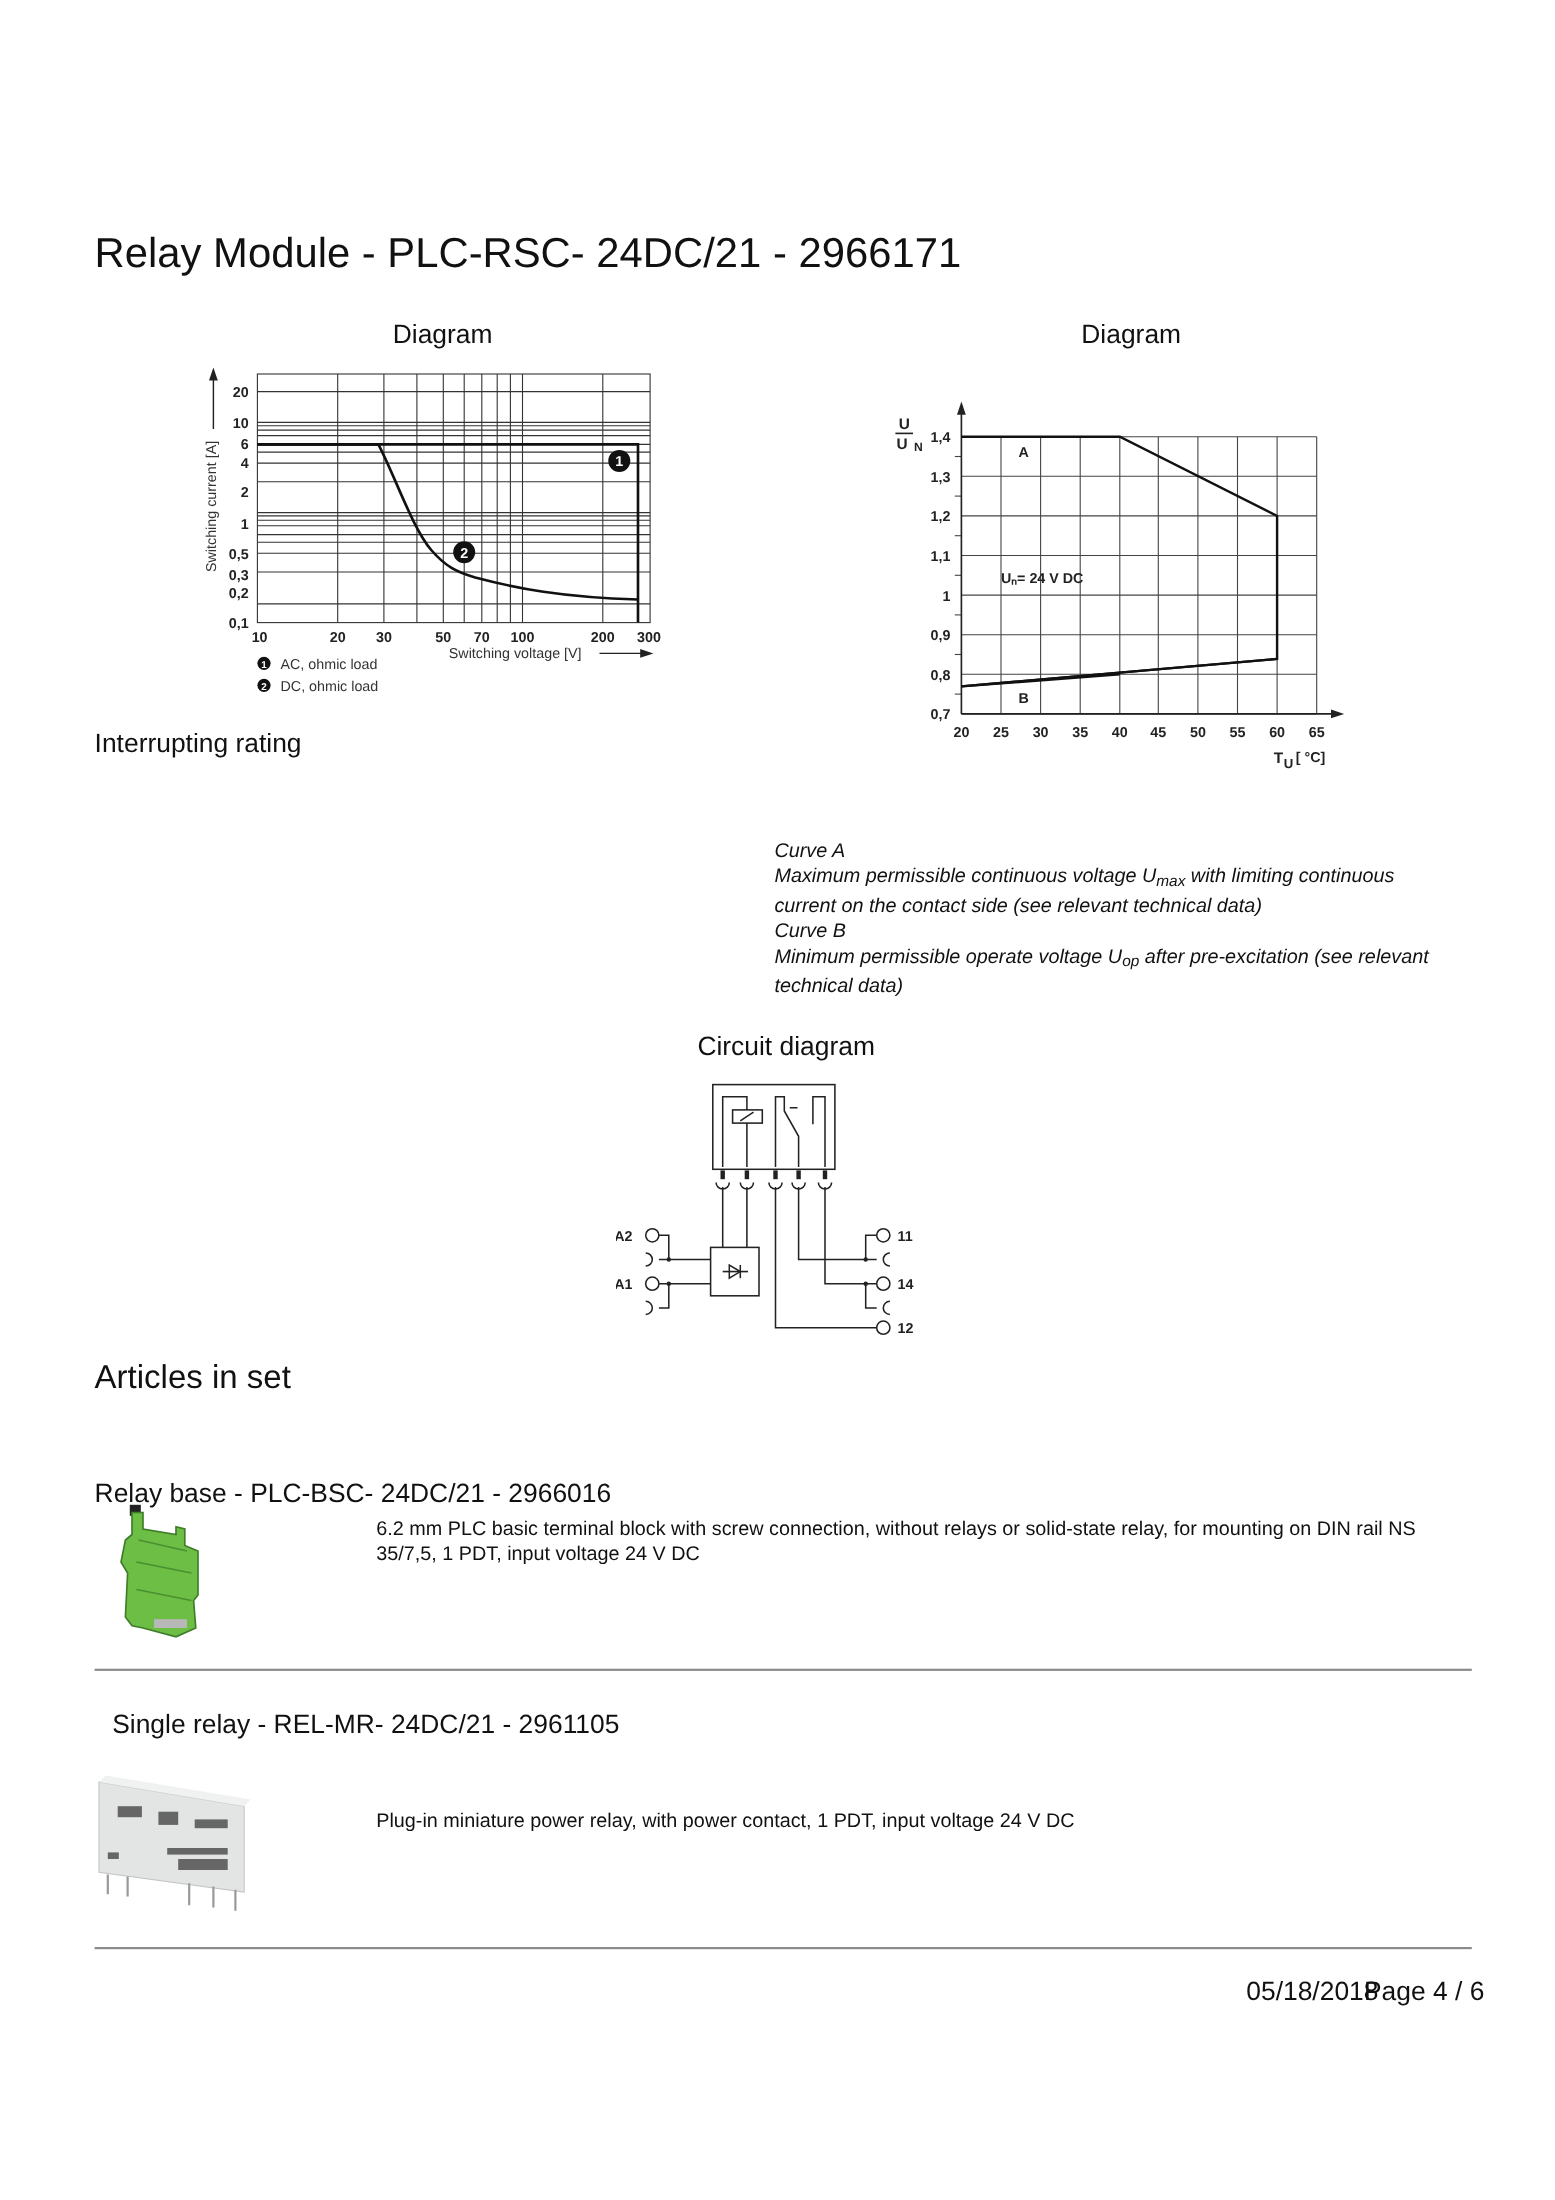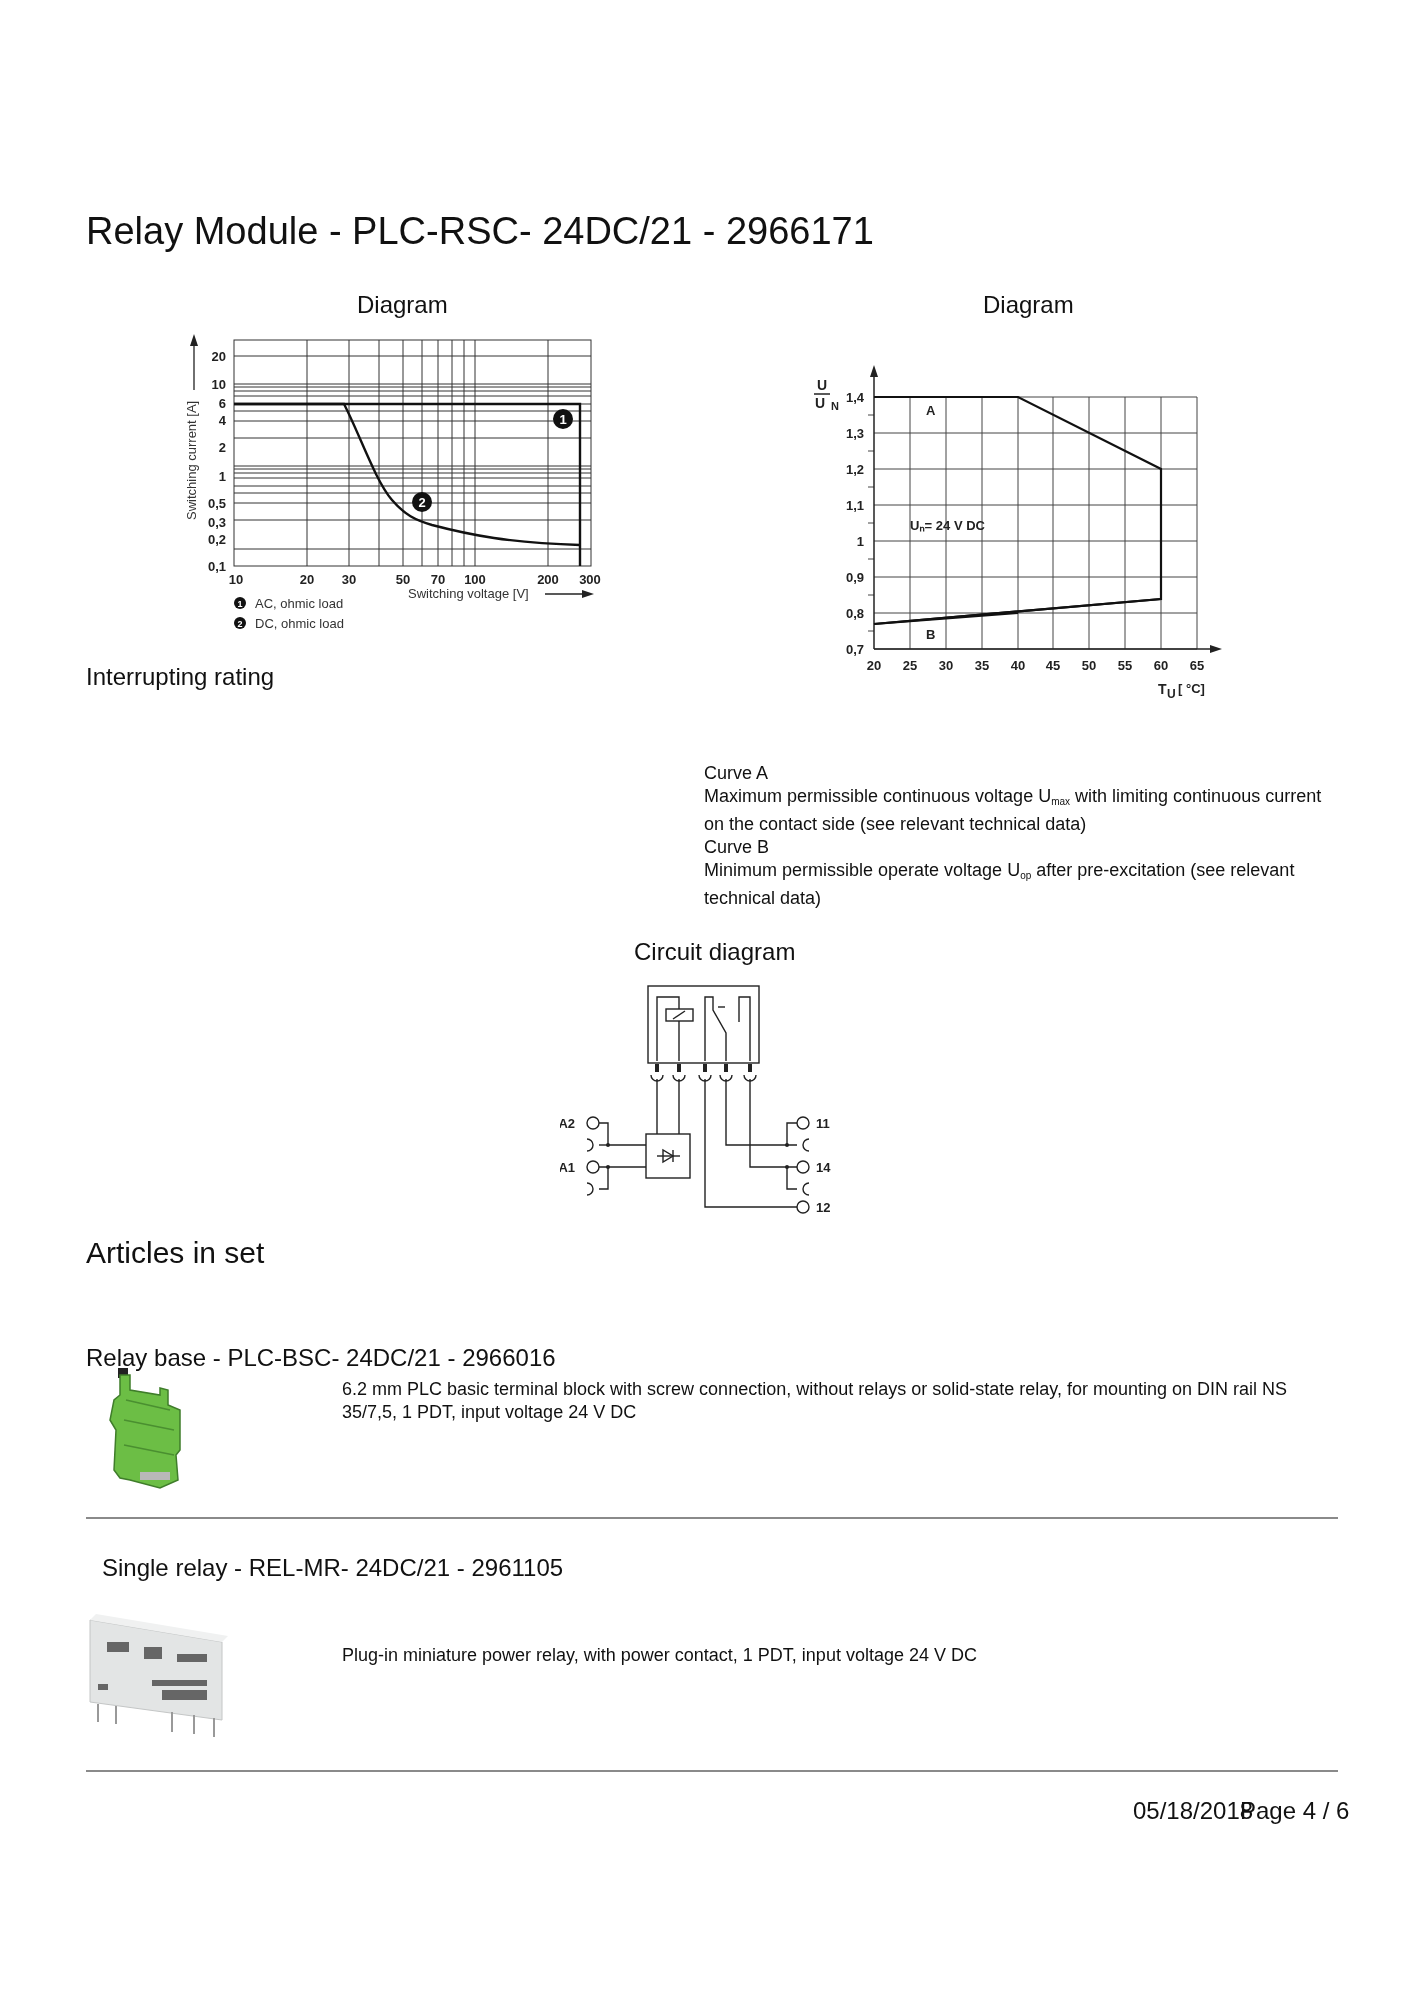--- a/index.html
+++ b/index.html
@@ -7,21 +7,21 @@
          font-family: "Liberation Sans", sans-serif; color: #111; }
   .abs { position: absolute; }
   .title { left: 86px; top: 208px; font-size: 38px; line-height: 46px; white-space: nowrap; }
   .sect-head { font-size: 24px; line-height: 24px; white-space: nowrap; }
   .body-text { font-size: 18px; line-height: 23px; }
   .small { font-size: 24px; }
   .hr { height: 2px; background: #8a8a8a; left: 86px; width: 1252px; }
   svg text { font-family: "Liberation Sans", sans-serif; }
   .tick { font-size: 13px; font-weight: bold; fill: #222; }
   .lbl { font-size: 13px; fill: #333; }
-  .sub { font-size: 10px; vertical-align: -3px; }
+  .sub { font-size: 14px; vertical-align: -3px; }
 </style>
 </head>
 <body>
 
 <div class="abs title">Relay Module - PLC-RSC- 24DC/21 - 2966171</div>
 
 <div class="abs sect-head" style="left:357px; top:293px;">Diagram</div>
 
 <div class="abs sect-head" style="left:983px; top:293px;">Diagram</div>
 
@@ -180,21 +180,21 @@
     <text x="289" y="310">50</text>
       <text x="325" y="310">55</text>
     <text x="361" y="310">60</text>
       <text x="397" y="310">65</text>
   </g>
   <text x="358" y="334" font-size="14" font-weight="bold" fill="#222">T</text>
   <text x="367" y="338" font-size="12" font-weight="bold" fill="#222">U</text>
   <text x="378" y="333" font-size="13" font-weight="bold" fill="#222">[ °C]</text>
 </svg>
 
-<div class="abs body-text" style="left:704px; top:762px; width:620px;">
+<div class="abs body-text" style="left:704px; top:762px; width:620px;font-style:italic;">
   <div>Curve A</div>
   <div><span>Maximum permissible continuous voltage U</span><span class="sub">max</span><span> with limiting continuous current on the contact side (see relevant technical data)</span></div>
   <div>Curve B</div>
   <div><span>Minimum permissible operate voltage U</span><span class="sub">op</span><span> after pre-excitation (see relevant technical data)</span></div>
 </div>
 
 <div class="abs sect-head" style="left:634px; top:940px;">Circuit diagram</div>
 <svg class="abs" style="left:560px; top:975px;" width="300" height="245">
   <g stroke="#222" stroke-width="1.4" fill="none">
 

